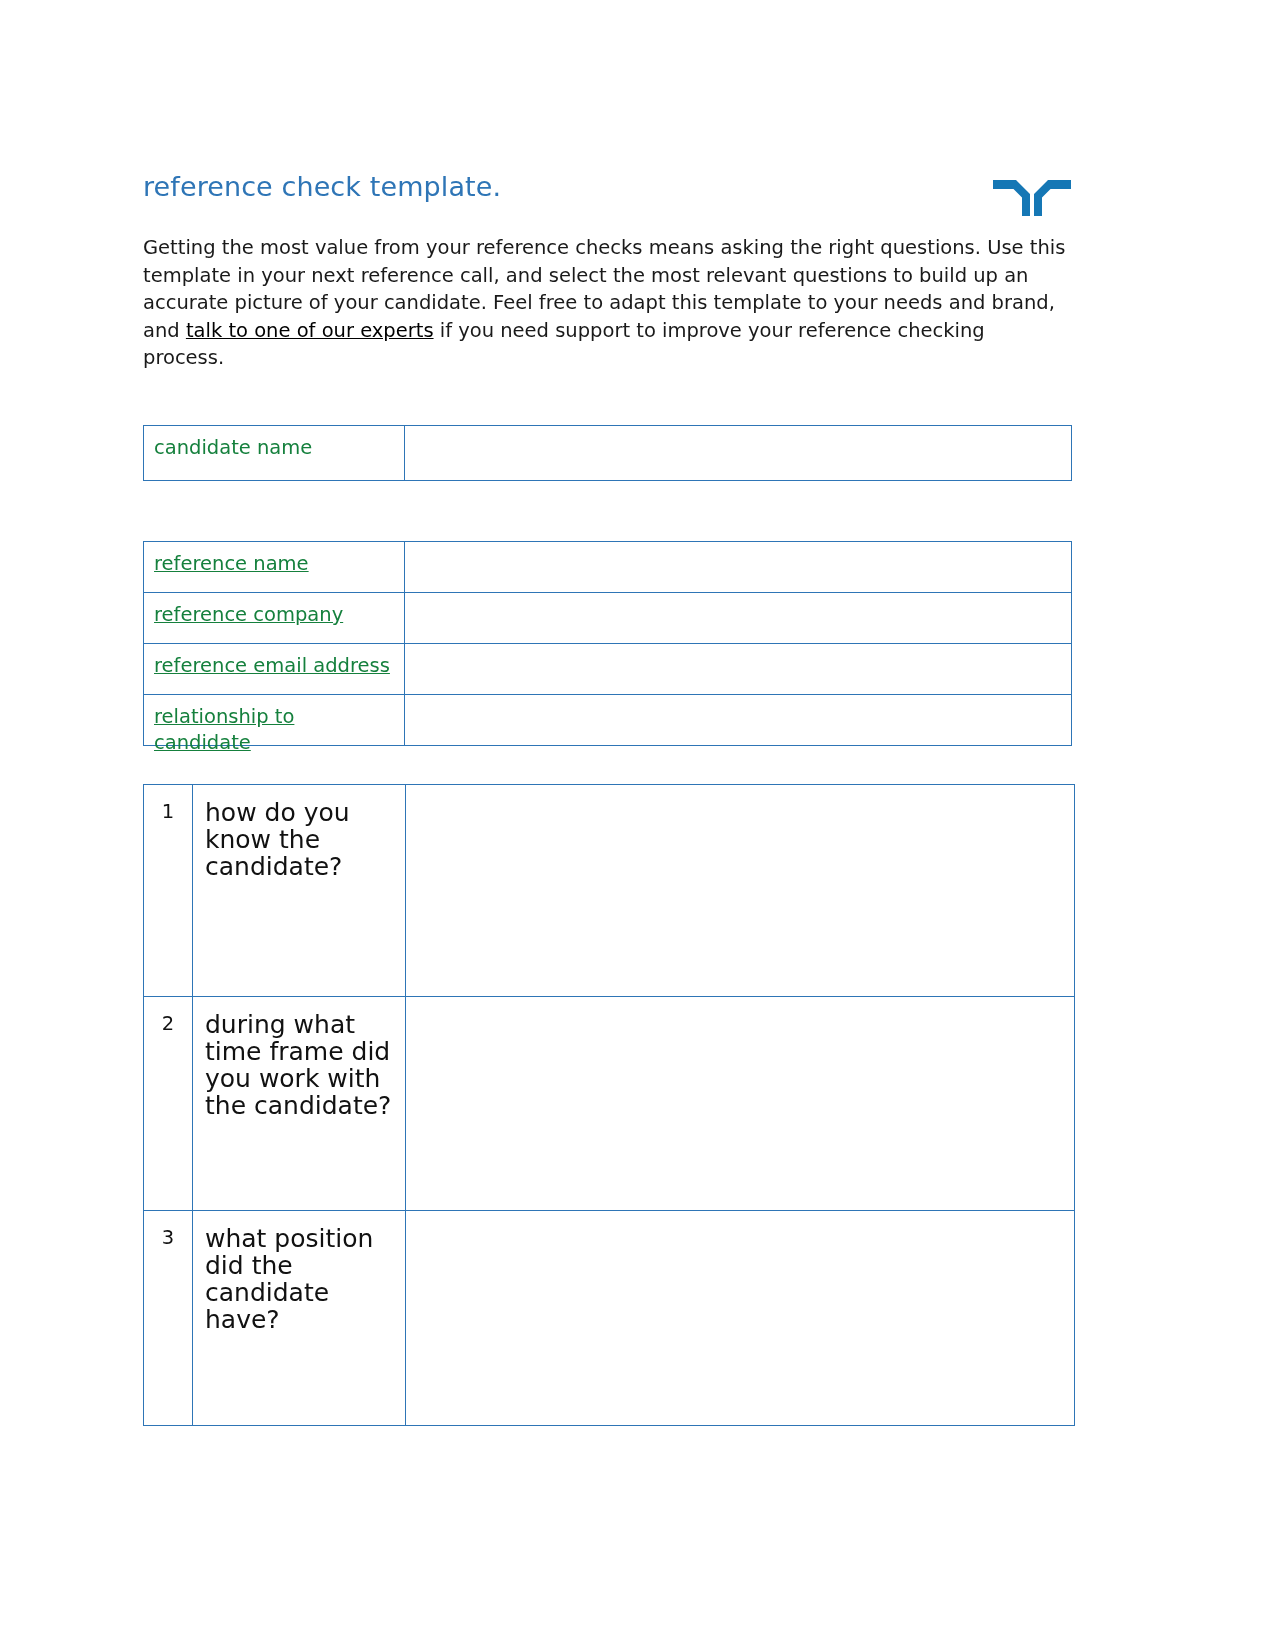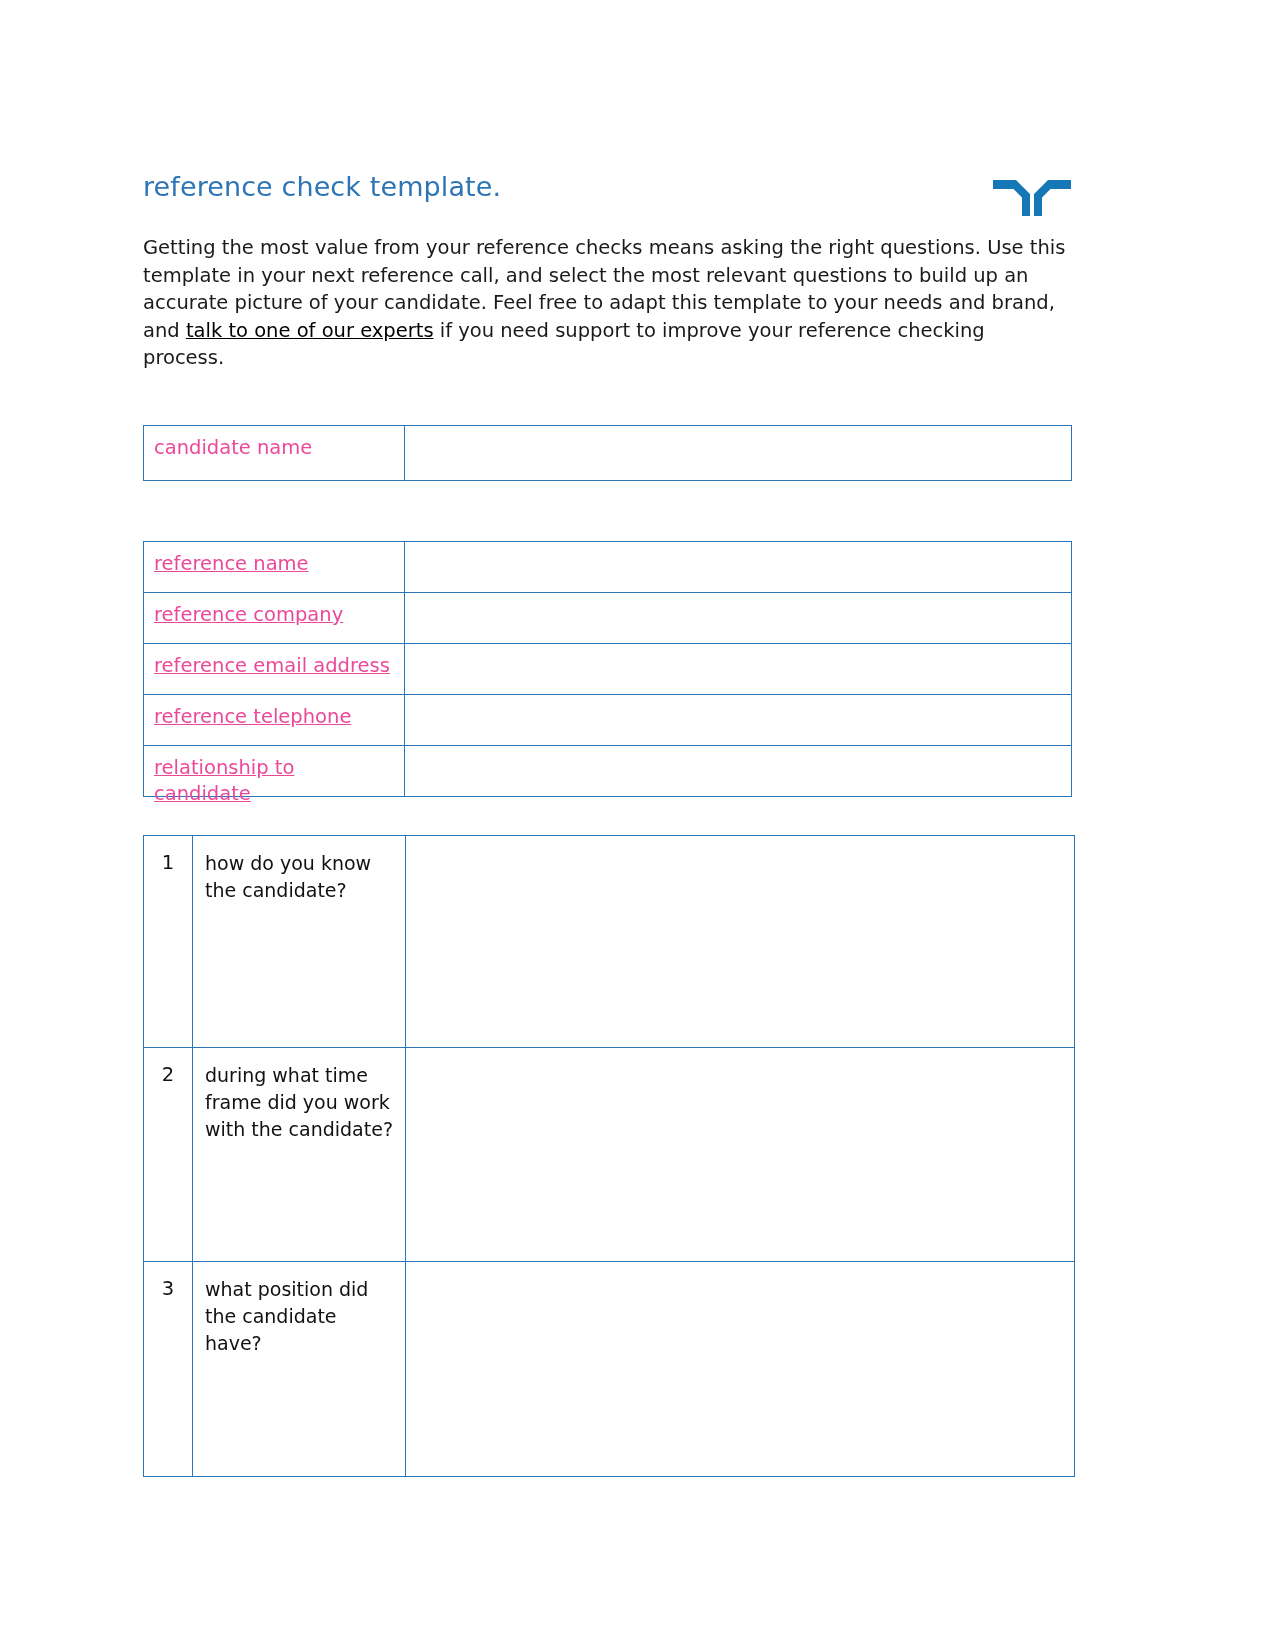--- a/index.html
+++ b/index.html
@@ -80,21 +80,21 @@
   table.ftable td {
     border: 1.6px solid #2E75B6;
     padding: 0;
     vertical-align: top;
     background: #ffffff;
   }
   .cell-pad {
     padding: 9px 11px 9px 10px;
     font-size: 19.5px;
     line-height: 26px;
-    color: #ec4899;
+    color: #15803d;
   }
   .label-col { width: 260px; }
   .value-col { width: 666px; }
 
   .gap-26 { height: 26px; }
   .gap-34 { height: 34px; }
   .gap-38 { height: 38px; }
 
   
   .single-row .cell-pad { height: 36px; }
@@ -121,21 +121,21 @@
 
   .q-num {
     padding: 14px 0 0 0;
     text-align: center;
     font-size: 19.5px;
     line-height: 26px;
     color: #111111;
   }
   .q-text {
     padding: 14px 10px 10px 12px;
-    font-size: 19px;
+    font-size: 25px;
     line-height: 27px;
     color: #111111;
   }
   .q-answer { }
   .qrow-h1 { height: 212px; }
   .qrow-h2 { height: 214px; }
   .qrow-h3 { height: 215px; }
 </style>
 </head>
 <body>
@@ -196,28 +196,20 @@
       <tr class="ref-row">
         <td class="label-col">
           <div class="cell-pad">reference email address</div>
         </td>
         <td class="value-col">
           <div class="cell-pad"></div>
         </td>
       </tr>
       <tr class="ref-row">
         <td class="label-col">
-          <div class="cell-pad">reference telephone</div>
-        </td>
-        <td class="value-col">
-          <div class="cell-pad"></div>
-        </td>
-      </tr>
-      <tr class="ref-row">
-        <td class="label-col">
           <div class="cell-pad">relationship to candidate</div>
         </td>
         <td class="value-col">
           <div class="cell-pad"></div>
         </td>
       </tr>
     </tbody>
       </table>
 
     <div class="gap-38"></div>

